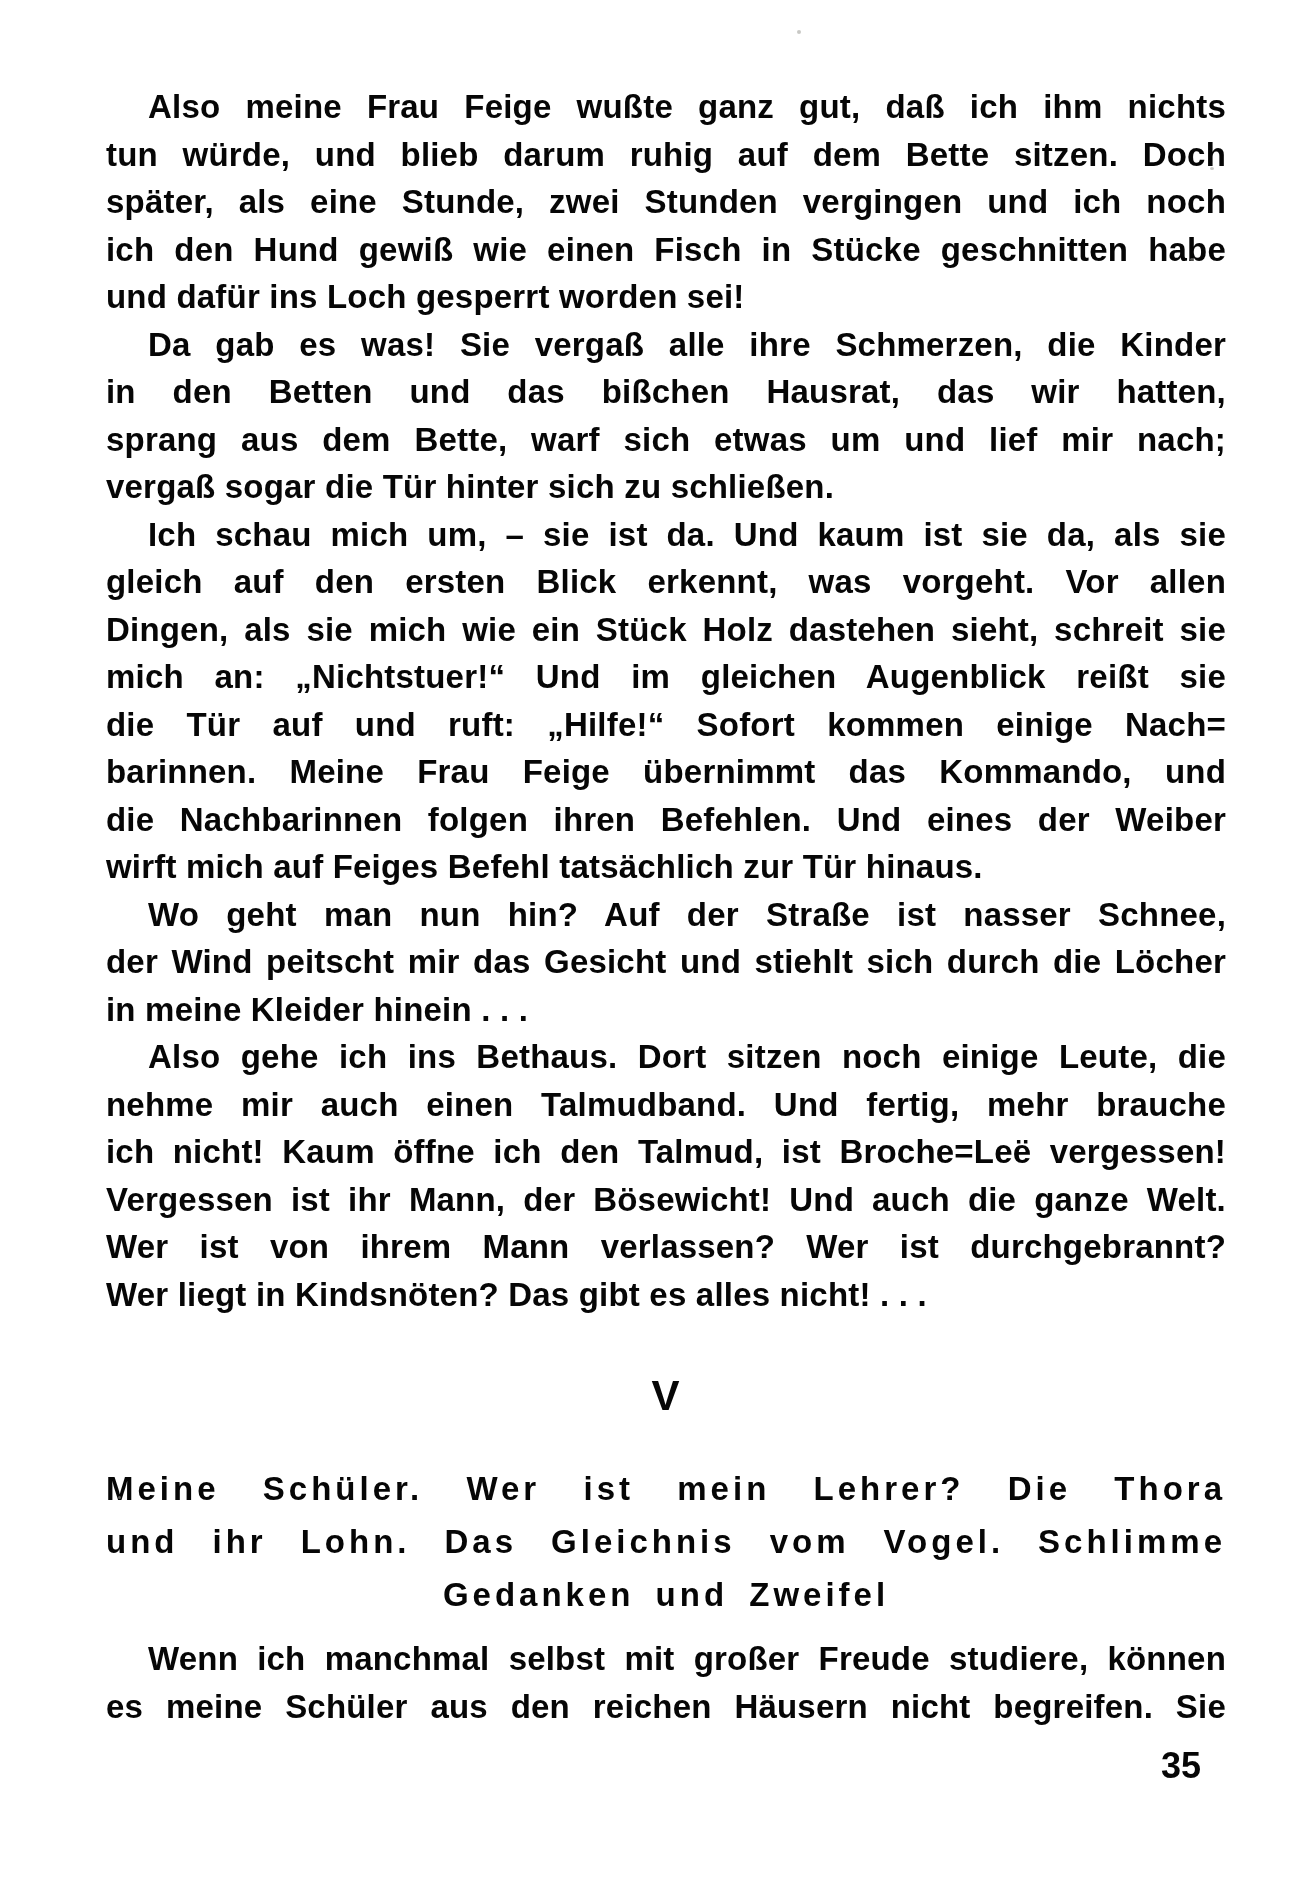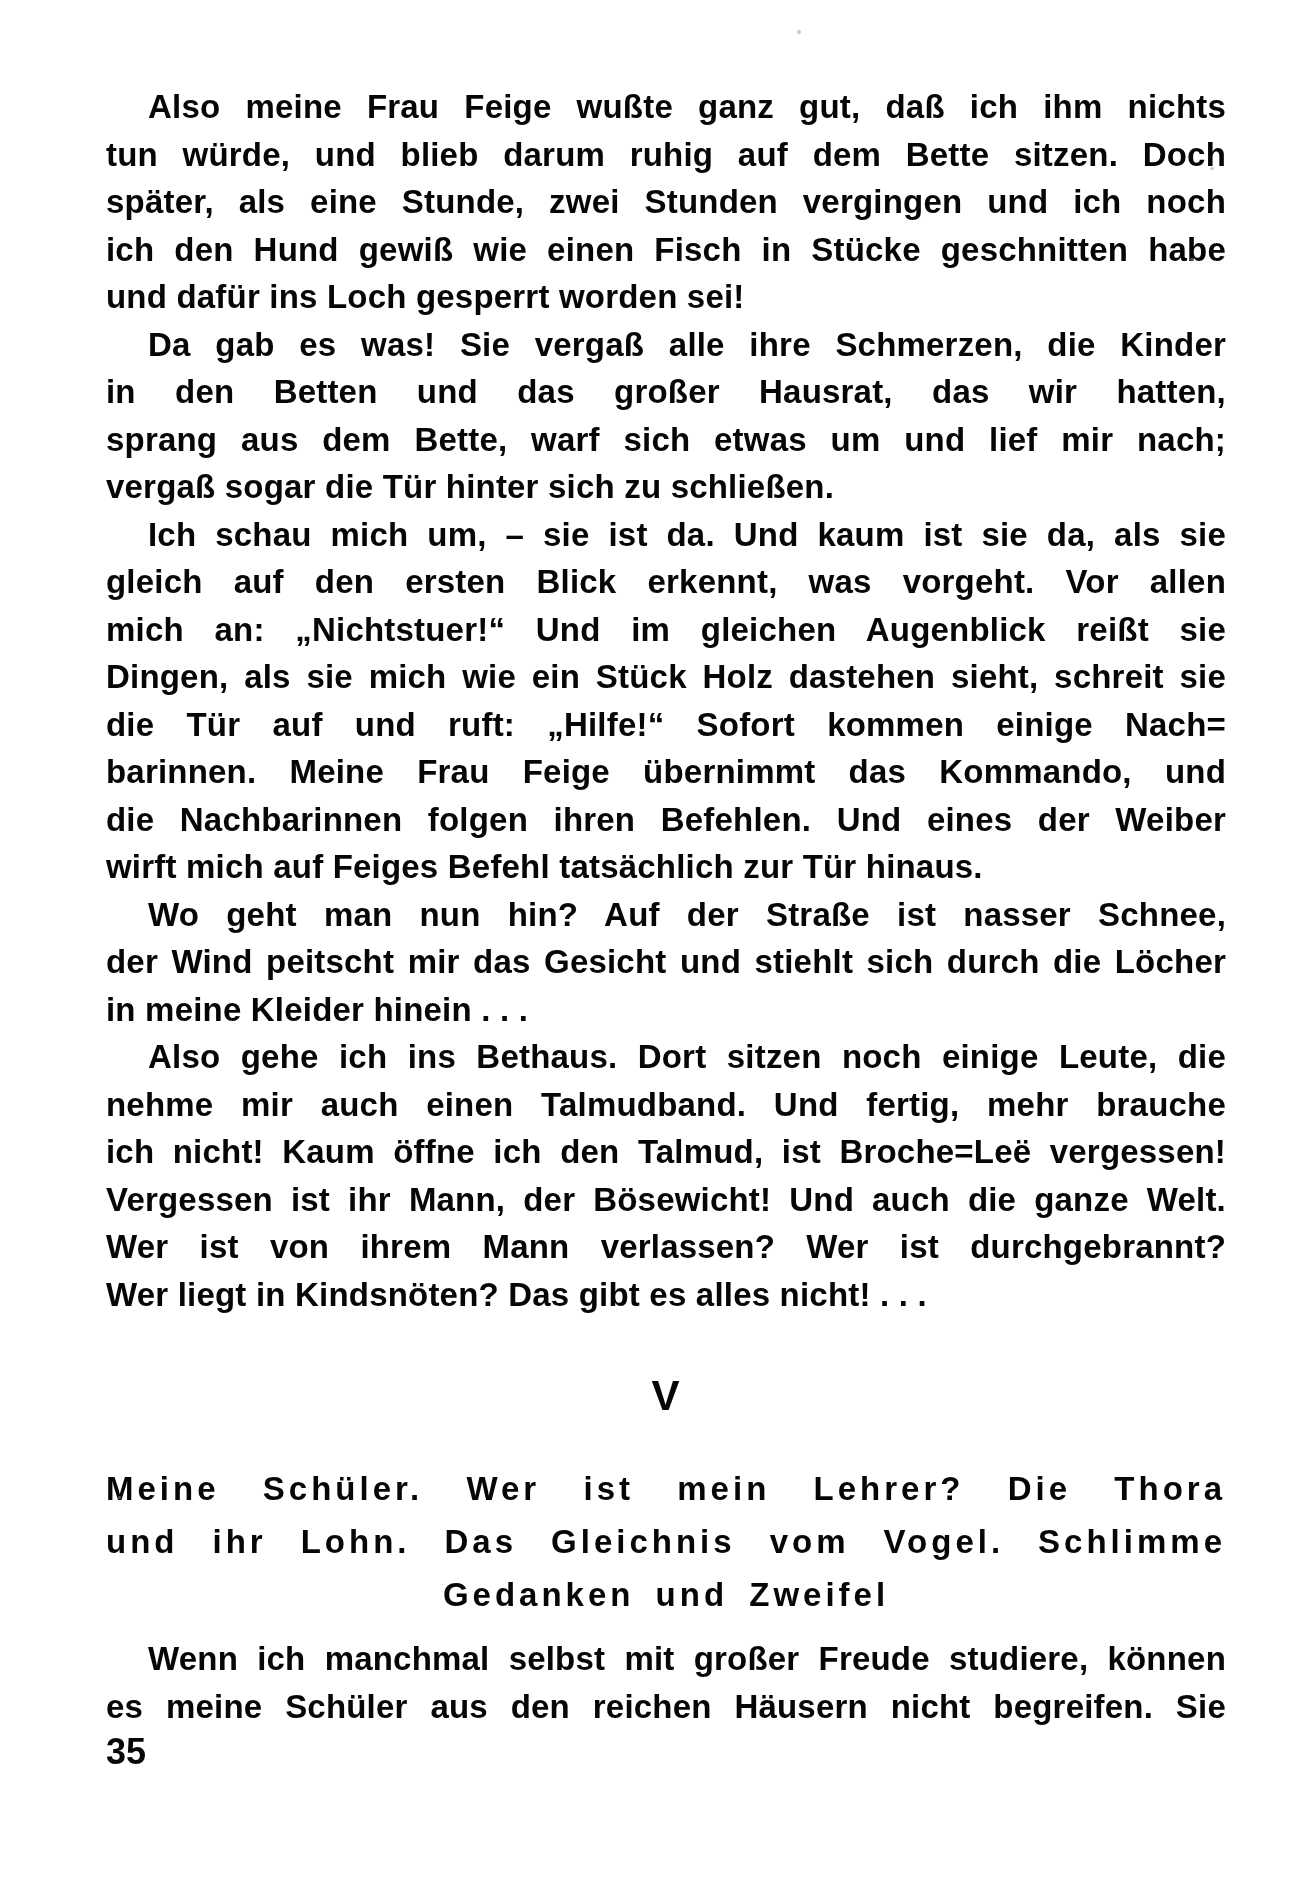--- a/index.html
+++ b/index.html
@@ -45,21 +45,23 @@
     word-spacing:8px;
     text-align:justify;
     text-align-last:justify;
   }
   .title-line.center{
     text-align:center;
     text-align-last:center;
   }
   .body-after{ margin-top:14px; }
   .page-number{
+    margin-top:14px;
     padding-right:25px;
+    text-align:right;
     font-size:36px;
     font-weight:700;
     line-height:44px;
   }
   .speck{
     position:absolute;
     background:#9a9a96;
     border-radius:50%;
     opacity:.55;
   }
@@ -70,27 +72,27 @@
 <div class="page">
 
   <div class="textblock">
     <section id="body-before">
         <div class="line indent">Also meine Frau Feige wußte ganz gut, daß ich ihm nichts</div>
         <div class="line">tun würde, und blieb darum ruhig auf dem Bette sitzen.  Doch</div>
         <div class="line">später, als eine Stunde, zwei Stunden vergingen und ich noch</div>
         <div class="line">ich den Hund gewiß wie einen Fisch in Stücke geschnitten habe</div>
         <div class="line endline">und dafür ins Loch gesperrt worden sei!</div>
         <div class="line indent">Da gab es was!  Sie vergaß alle ihre Schmerzen, die Kinder</div>
-        <div class="line">in den Betten und das großer Hausrat, das wir hatten,</div>
+        <div class="line">in den Betten und das bißchen Hausrat, das wir hatten,</div>
         <div class="line">sprang aus dem Bette, warf sich etwas um und lief mir nach;</div>
         <div class="line endline">vergaß sogar die Tür hinter sich zu schließen.</div>
         <div class="line indent">Ich schau mich um, – sie ist da.  Und kaum ist sie da, als sie</div>
         <div class="line">gleich auf den ersten Blick erkennt, was vorgeht.  Vor allen</div>
+        <div class="line">Dingen, als sie mich wie ein Stück Holz dastehen sieht, schreit sie</div>
         <div class="line">mich an: „Nichtstuer!“  Und im gleichen Augenblick reißt sie</div>
-        <div class="line">Dingen, als sie mich wie ein Stück Holz dastehen sieht, schreit sie</div>
         <div class="line">die Tür auf und ruft: „Hilfe!“  Sofort kommen einige Nach=</div>
         <div class="line">barinnen.  Meine Frau Feige übernimmt das Kommando, und</div>
         <div class="line">die Nachbarinnen folgen ihren Befehlen.  Und eines der Weiber</div>
         <div class="line endline">wirft mich auf Feiges Befehl tatsächlich zur Tür hinaus.</div>
         <div class="line indent">Wo geht man nun hin?  Auf der Straße ist nasser Schnee,</div>
         <div class="line">der Wind peitscht mir das Gesicht und stiehlt sich durch die Löcher</div>
         <div class="line endline">in meine Kleider hinein . . .</div>
         <div class="line indent">Also gehe ich ins Bethaus.  Dort sitzen noch einige Leute, die</div>
         <div class="line">nehme mir auch einen Talmudband.  Und fertig, mehr brauche</div>
         <div class="line">ich nicht!  Kaum öffne ich den Talmud, ist Broche=Leë vergessen!</div>

